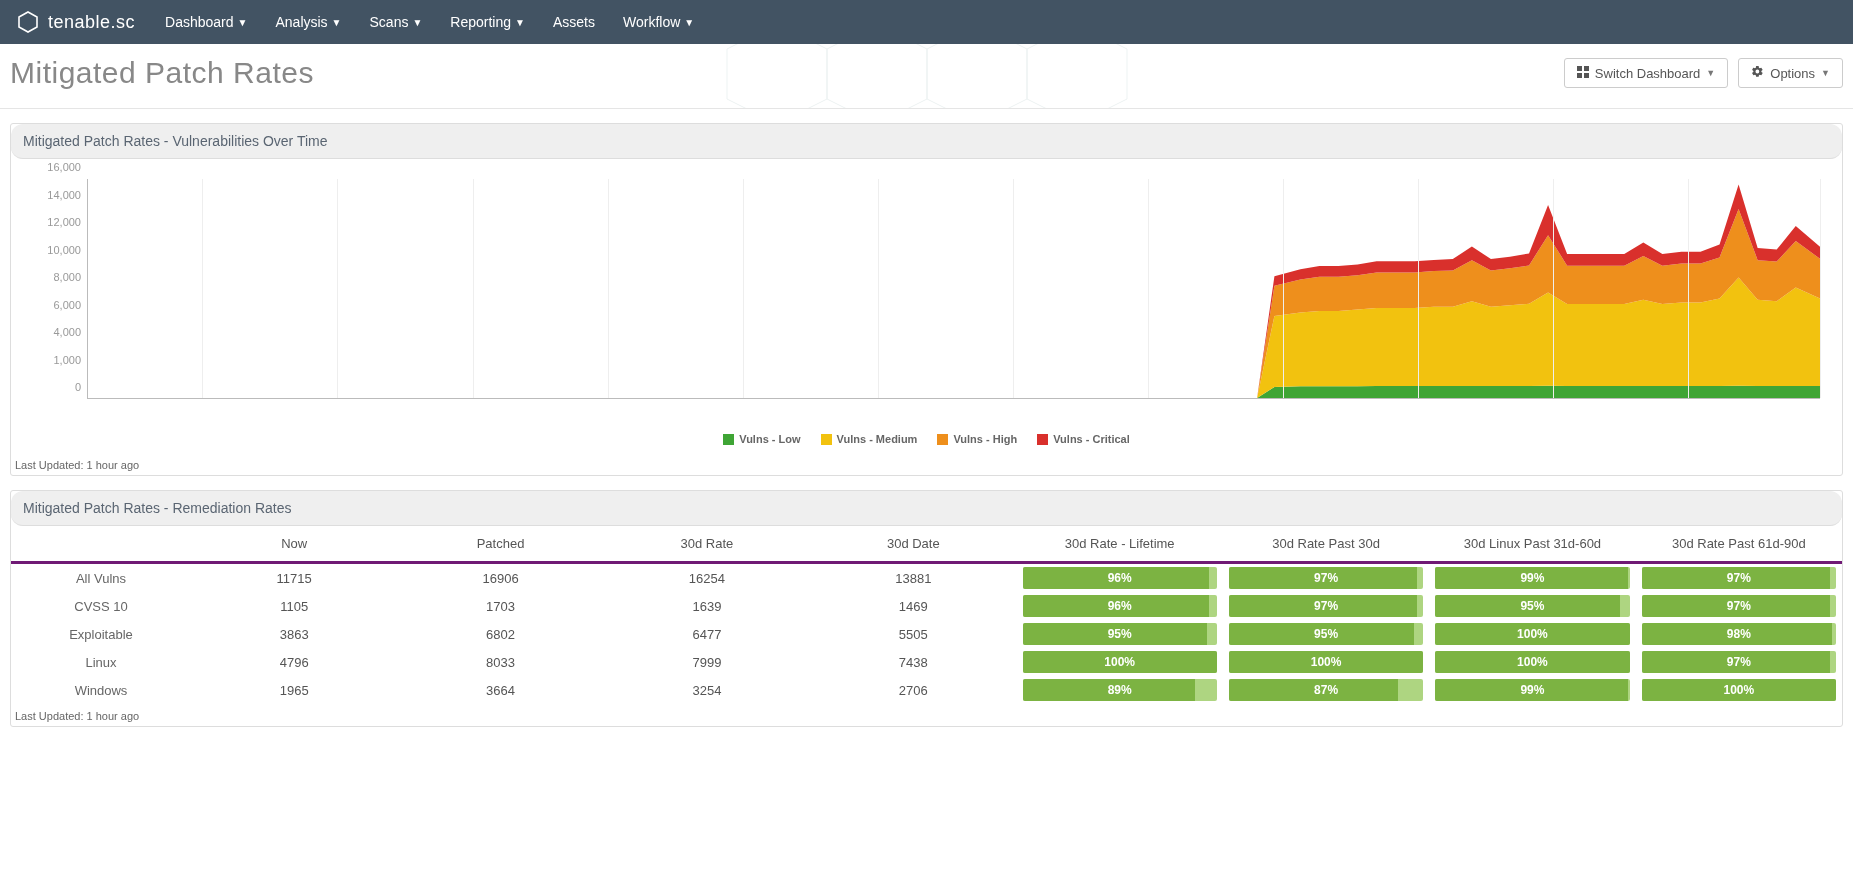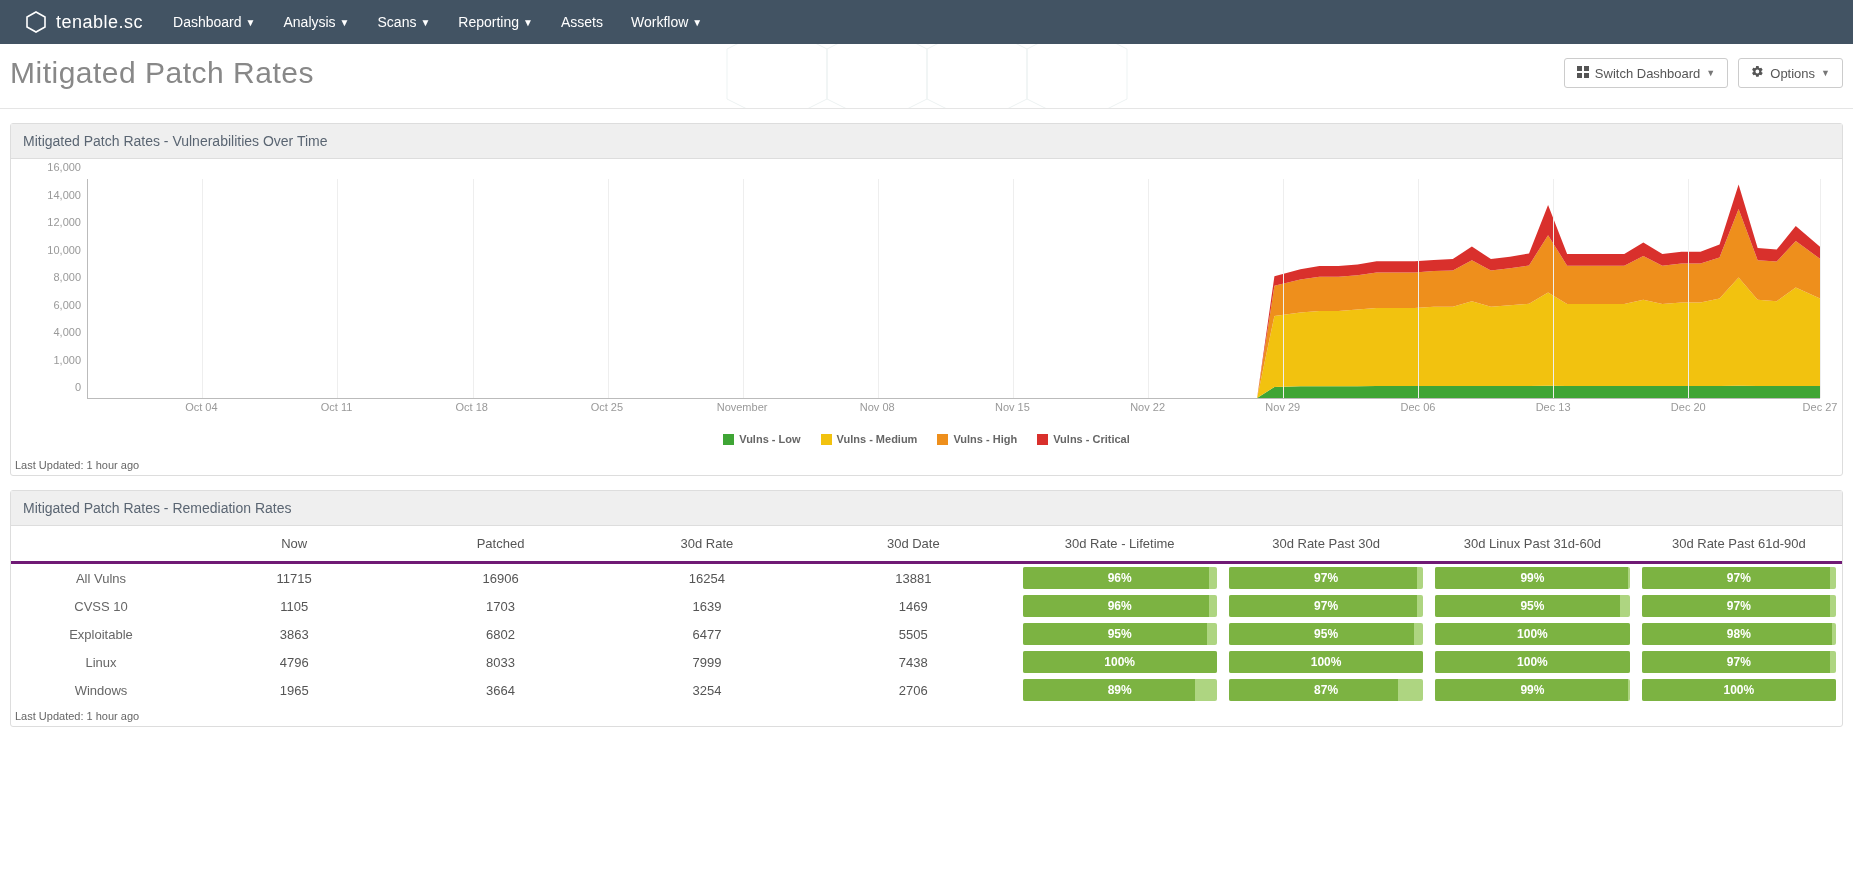--- a/index.html
+++ b/index.html
@@ -1,37 +1,37 @@
 <!DOCTYPE html>
 <html><head>
 <meta charset="utf-8">
 <style>
   * { box-sizing: border-box; margin: 0; padding: 0; }
   body { font-family: -apple-system, BlinkMacSystemFont, "Segoe UI", Helvetica, Arial, sans-serif; font-size: 13px; color: #333; background: #fff; width: 1853px; }
   
   
-  .navbar { background: #425363; height: 44px; display: flex; align-items: center; padding: 0 24px; }
+  .navbar { background: #425363; height: 44px; display: flex; align-items: center; padding: 0 16px; }
   .logo { display: flex; align-items: center; color: #fff; font-size: 18px; font-weight: 400; margin-right: 30px; }
   .logo svg { margin-right: 8px; }
   .logo-text { letter-spacing: 0.5px; }
   .nav-items { display: flex; gap: 28px; }
   .nav-item { color: #fff; font-size: 14px; display: flex; align-items: center; cursor: pointer; }
   .nav-item .caret { margin-left: 4px; font-size: 10px; }
   
   
   .page-header { display: flex; align-items: center; justify-content: space-between; padding: 12px 10px 18px 10px; border-bottom: 1px solid #e5e5e5; position: relative; overflow: hidden; }
   .page-title { font-size: 30px; font-weight: 300; color: #888; letter-spacing: 0.5px; }
   .page-actions { display: flex; gap: 10px; }
   .btn { background: #fff; border: 1px solid #ccc; border-radius: 3px; padding: 6px 12px; font-size: 13px; color: #555; display: flex; align-items: center; gap: 6px; cursor: pointer; }
   .btn .caret { font-size: 9px; color: #777; }
   .hexbg { position: absolute; top: -30px; left: 50%; transform: translateX(-50%); opacity: 0.15; }
   
   
   .panel { margin: 14px 10px 0 10px; border: 1px solid #ddd; border-radius: 3px; background: #fff; }
-  .panel-header { background: #efefef; padding: 9px 12px; font-size: 14px; color: #5a6572; border-bottom: 1px solid #ddd; }
+  .panel-header { background: #efefef; padding: 9px 12px; font-size: 14px; color: #5a6572; border-bottom: 1px solid #ddd; border-radius: 12px; }
   .panel-body { padding: 10px 12px 8px 12px; }
   .last-updated { font-size: 11px; color: #666; padding: 6px 4px 4px 4px; }
   
   
   .chart-wrap { position: relative; height: 260px; }
   .y-axis { position: absolute; left: 0; top: 10px; bottom: 30px; width: 62px; }
   .y-tick { position: absolute; right: 4px; font-size: 11px; color: #999; transform: translateY(-50%); }
   .plot { position: absolute; left: 64px; right: 10px; top: 10px; bottom: 30px; border-left: 1px solid #bbb; border-bottom: 1px solid #bbb; }
   .gridline-v { position: absolute; top: 0; bottom: 0; width: 0; border-left: 1px solid #eee; }
   .x-labels { position: absolute; left: 64px; right: 10px; bottom: 10px; height: 18px; }
@@ -139,35 +139,20 @@
           <div class="y-tick" style="bottom: 100%;">16,000</div>
         </div>
       <div class="plot" id="plot">
         <svg id="plot-svg" width="100%" height="100%" preserveAspectRatio="none" viewBox="0 0 100 100">
             <path d="M67.50,100.00 L68.50,95.00 L70.00,94.69 L71.10,94.69 L72.20,94.69 L73.30,94.63 L74.40,94.56 L75.50,94.56 L76.60,94.56 L77.70,94.56 L78.80,94.56 L79.90,94.56 L81.00,94.56 L82.10,94.50 L83.20,94.50 L84.30,94.38 L85.40,94.56 L86.50,94.56 L87.60,94.56 L88.70,94.56 L89.80,94.56 L90.90,94.56 L92.00,94.56 L93.10,94.56 L94.20,94.56 L95.30,94.38 L96.40,94.56 L97.50,94.56 L98.60,94.56 L100.00,94.56 L100.00,100.00 L98.60,100.00 L97.50,100.00 L96.40,100.00 L95.30,100.00 L94.20,100.00 L93.10,100.00 L92.00,100.00 L90.90,100.00 L89.80,100.00 L88.70,100.00 L87.60,100.00 L86.50,100.00 L85.40,100.00 L84.30,100.00 L83.20,100.00 L82.10,100.00 L81.00,100.00 L79.90,100.00 L78.80,100.00 L77.70,100.00 L76.60,100.00 L75.50,100.00 L74.40,100.00 L73.30,100.00 L72.20,100.00 L71.10,100.00 L70.00,100.00 L68.50,100.00 L67.50,100.00 Z" fill="#3fa535"></path>
             <path d="M67.50,100.00 L68.50,62.50 L70.00,60.94 L71.10,60.31 L72.20,60.31 L73.30,59.63 L74.40,58.94 L75.50,58.94 L76.60,58.94 L77.70,58.31 L78.80,58.31 L79.90,55.81 L81.00,58.31 L82.10,57.63 L83.20,57.00 L84.30,51.88 L85.40,57.06 L86.50,57.06 L87.60,57.06 L88.70,57.06 L89.80,55.19 L90.90,57.06 L92.00,56.44 L93.10,56.44 L94.20,54.56 L95.30,45.00 L96.40,55.19 L97.50,55.81 L98.60,49.56 L100.00,54.56 L100.00,94.56 L98.60,94.56 L97.50,94.56 L96.40,94.56 L95.30,94.38 L94.20,94.56 L93.10,94.56 L92.00,94.56 L90.90,94.56 L89.80,94.56 L88.70,94.56 L87.60,94.56 L86.50,94.56 L85.40,94.56 L84.30,94.38 L83.20,94.50 L82.10,94.50 L81.00,94.56 L79.90,94.56 L78.80,94.56 L77.70,94.56 L76.60,94.56 L75.50,94.56 L74.40,94.56 L73.30,94.63 L72.20,94.69 L71.10,94.69 L70.00,94.69 L68.50,95.00 L67.50,100.00 Z" fill="#f2c20f"></path>
             <path d="M67.50,100.00 L68.50,48.75 L70.00,45.94 L71.10,44.69 L72.20,44.69 L73.30,44.00 L74.40,42.69 L75.50,42.69 L76.60,42.69 L77.70,42.06 L78.80,41.75 L79.90,37.06 L81.00,41.75 L82.10,40.75 L83.20,39.50 L84.30,25.63 L85.40,39.56 L86.50,39.56 L87.60,39.56 L88.70,39.56 L89.80,35.19 L90.90,39.56 L92.00,38.63 L93.10,38.63 L94.20,35.81 L95.30,13.75 L96.40,37.06 L97.50,37.69 L98.60,28.31 L100.00,36.44 L100.00,54.56 L98.60,49.56 L97.50,55.81 L96.40,55.19 L95.30,45.00 L94.20,54.56 L93.10,56.44 L92.00,56.44 L90.90,57.06 L89.80,55.19 L88.70,57.06 L87.60,57.06 L86.50,57.06 L85.40,57.06 L84.30,51.88 L83.20,57.00 L82.10,57.63 L81.00,58.31 L79.90,55.81 L78.80,58.31 L77.70,58.31 L76.60,58.94 L75.50,58.94 L74.40,58.94 L73.30,59.63 L72.20,60.31 L71.10,60.31 L70.00,60.94 L68.50,62.50 L67.50,100.00 Z" fill="#ee8f1c"></path>
             <path d="M67.50,100.00 L68.50,44.38 L70.00,41.25 L71.10,39.69 L72.20,39.69 L73.30,39.00 L74.40,37.56 L75.50,37.56 L76.60,37.56 L77.70,36.94 L78.80,36.56 L79.90,30.81 L81.00,36.56 L82.10,35.50 L83.20,34.00 L84.30,11.88 L85.40,34.25 L86.50,34.25 L87.60,34.25 L88.70,34.25 L89.80,28.94 L90.90,34.25 L92.00,33.25 L93.10,33.25 L94.20,29.88 L95.30,2.50 L96.40,31.56 L97.50,32.19 L98.60,21.44 L100.00,30.94 L100.00,36.44 L98.60,28.31 L97.50,37.69 L96.40,37.06 L95.30,13.75 L94.20,35.81 L93.10,38.63 L92.00,38.63 L90.90,39.56 L89.80,35.19 L88.70,39.56 L87.60,39.56 L86.50,39.56 L85.40,39.56 L84.30,25.63 L83.20,39.50 L82.10,40.75 L81.00,41.75 L79.90,37.06 L78.80,41.75 L77.70,42.06 L76.60,42.69 L75.50,42.69 L74.40,42.69 L73.30,44.00 L72.20,44.69 L71.10,44.69 L70.00,45.94 L68.50,48.75 L67.50,100.00 Z" fill="#d9302c"></path>
           </svg>
       <div class="gridline-v" style="left: 6.6%;"></div><div class="gridline-v" style="left: 14.4%;"></div><div class="gridline-v" style="left: 22.2%;"></div><div class="gridline-v" style="left: 30%;"></div><div class="gridline-v" style="left: 37.8%;"></div><div class="gridline-v" style="left: 45.6%;"></div><div class="gridline-v" style="left: 53.4%;"></div><div class="gridline-v" style="left: 61.2%;"></div><div class="gridline-v" style="left: 69%;"></div><div class="gridline-v" style="left: 76.8%;"></div><div class="gridline-v" style="left: 84.6%;"></div><div class="gridline-v" style="left: 92.4%;"></div><div class="gridline-v" style="left: 100%;"></div></div>
-      <div class="x-labels" id="x-labels">
-          <div class="x-lab" style="left: 6.6%;">Oct 04</div>
-          <div class="x-lab" style="left: 14.4%;">Oct 11</div>
-          <div class="x-lab" style="left: 22.2%;">Oct 18</div>
-          <div class="x-lab" style="left: 30%;">Oct 25</div>
-          <div class="x-lab" style="left: 37.8%;">November</div>
-          <div class="x-lab" style="left: 45.6%;">Nov 08</div>
-          <div class="x-lab" style="left: 53.4%;">Nov 15</div>
-          <div class="x-lab" style="left: 61.2%;">Nov 22</div>
-          <div class="x-lab" style="left: 69%;">Nov 29</div>
-          <div class="x-lab" style="left: 76.8%;">Dec 06</div>
-          <div class="x-lab" style="left: 84.6%;">Dec 13</div>
-          <div class="x-lab" style="left: 92.4%;">Dec 20</div>
-          <div class="x-lab" style="left: 100%;">Dec 27</div>
-        </div>
     </div>
     <div class="legend" id="legend">
         <div class="legend-item">
           <span class="legend-sw" style="background:#3fa535"></span>
           <span>Vulns - Low</span>
         </div>
         <div class="legend-item">
           <span class="legend-sw" style="background:#f2c20f"></span>
           <span>Vulns - Medium</span>
         </div>

